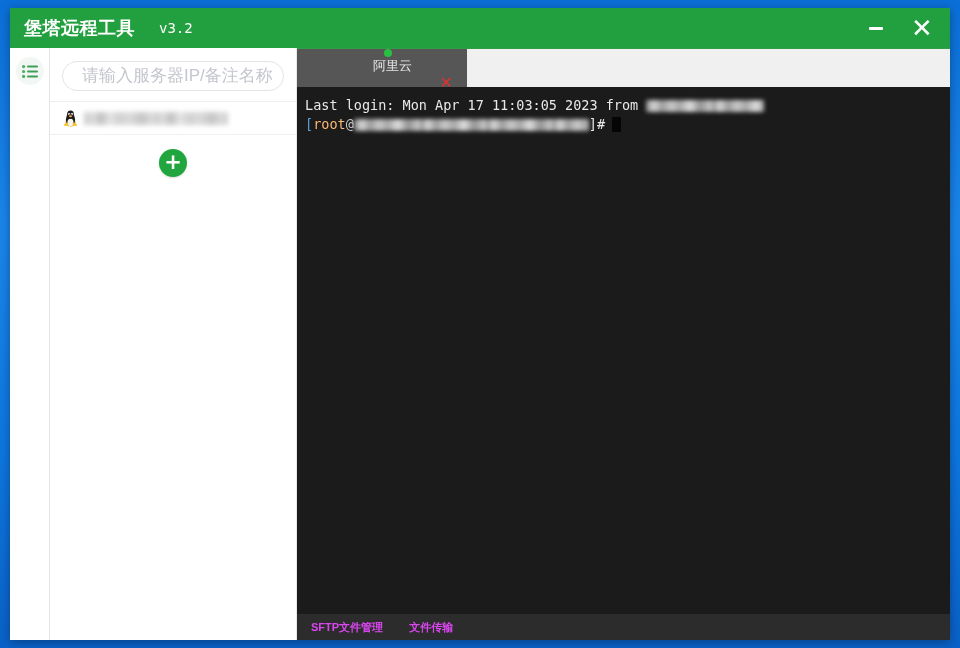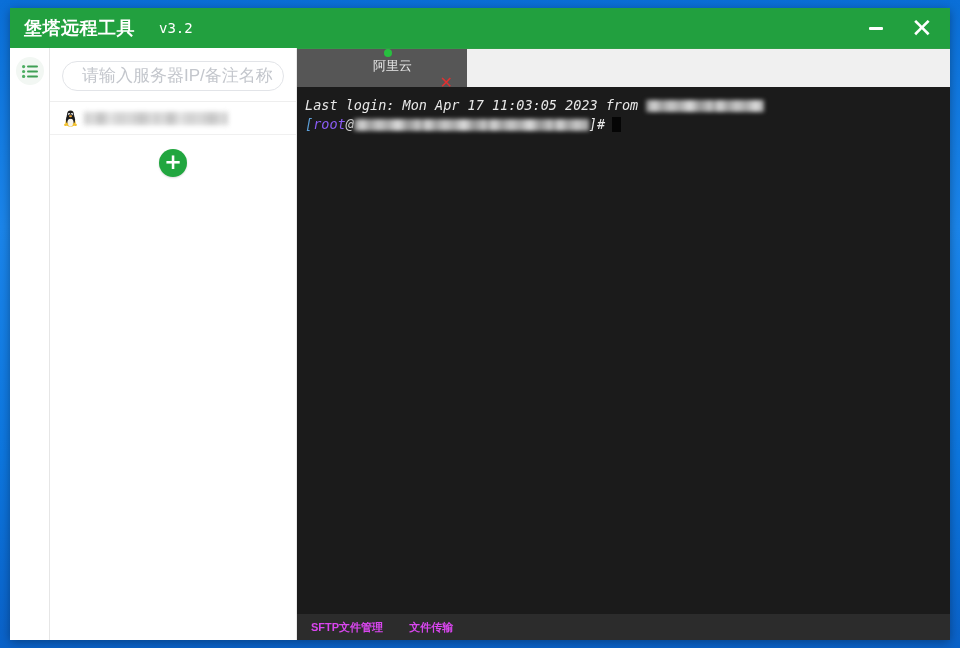--- a/index.html
+++ b/index.html
@@ -255,36 +255,35 @@
   #terminal-screen {
     flex: 1 1 auto;
     background: #1b1b1b;
     padding: 9px 0 0 8px;
     font-family: "DejaVu Sans Mono", "Liberation Mono", monospace;
     font-size: 13.5px;
     line-height: 19px;
     color: #dcdcdc;
     overflow: hidden;
     min-height: 0;
-    font-style: italic;
   }
   .term-line { white-space: pre; display: flex; align-items: center; }
   .blur-text {
     display: inline-block;
     height: 12px;
     border-radius: 1px;
     background: repeating-linear-gradient(
       90deg,
       #8e8e8e 0px, #d5d5d5 8px, #9b9b9b 16px, #c8c8c8 25px,
       #a5a5a5 34px, #dedede 44px, #929292 54px, #cdcdcd 66px);
     filter: blur(2.3px);
     vertical-align: middle;
   }
   .c-bracket { color: #5c9fd8; }
-  .c-root { color: #8b5cf6; }
+  .c-root { color: #fdba74; }
   .c-at { color: #cfcfcf; }
   .c-white { color: #e8e8e8; }
   #cursor-block {
     display: inline-block;
     width: 9px;
     height: 15px;
     background: #050505;
     margin-left: 7px;
     vertical-align: middle;
   }

